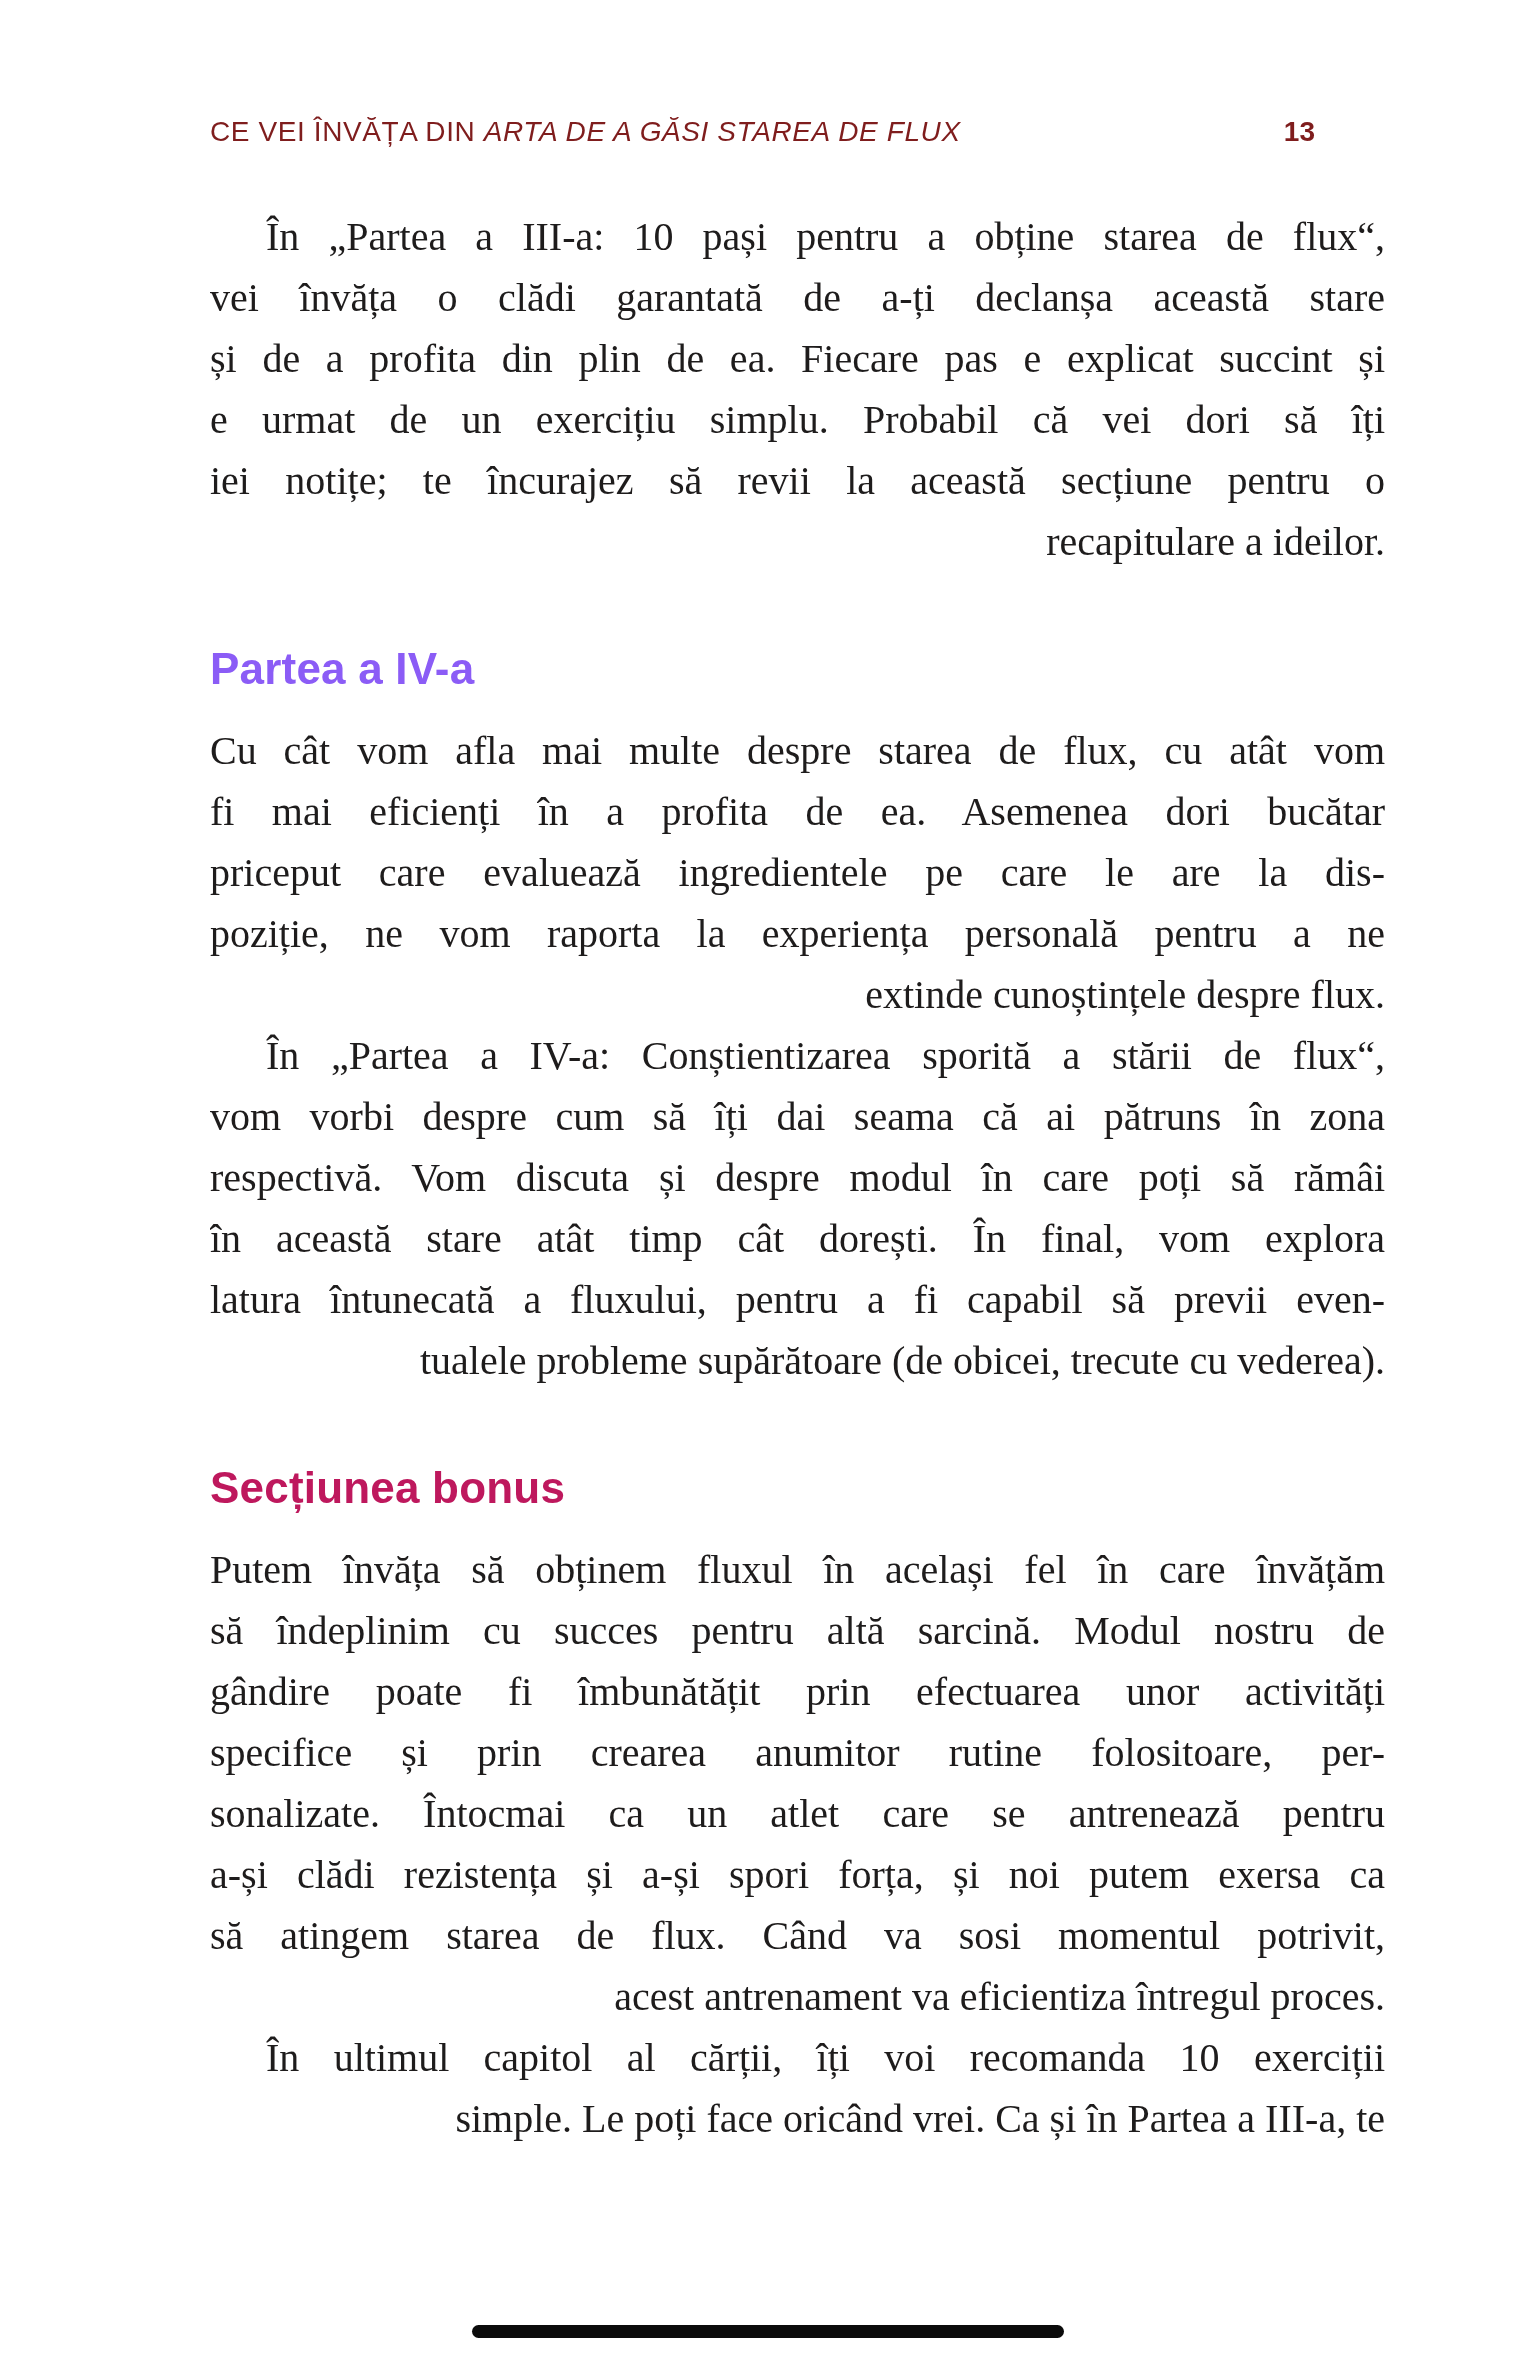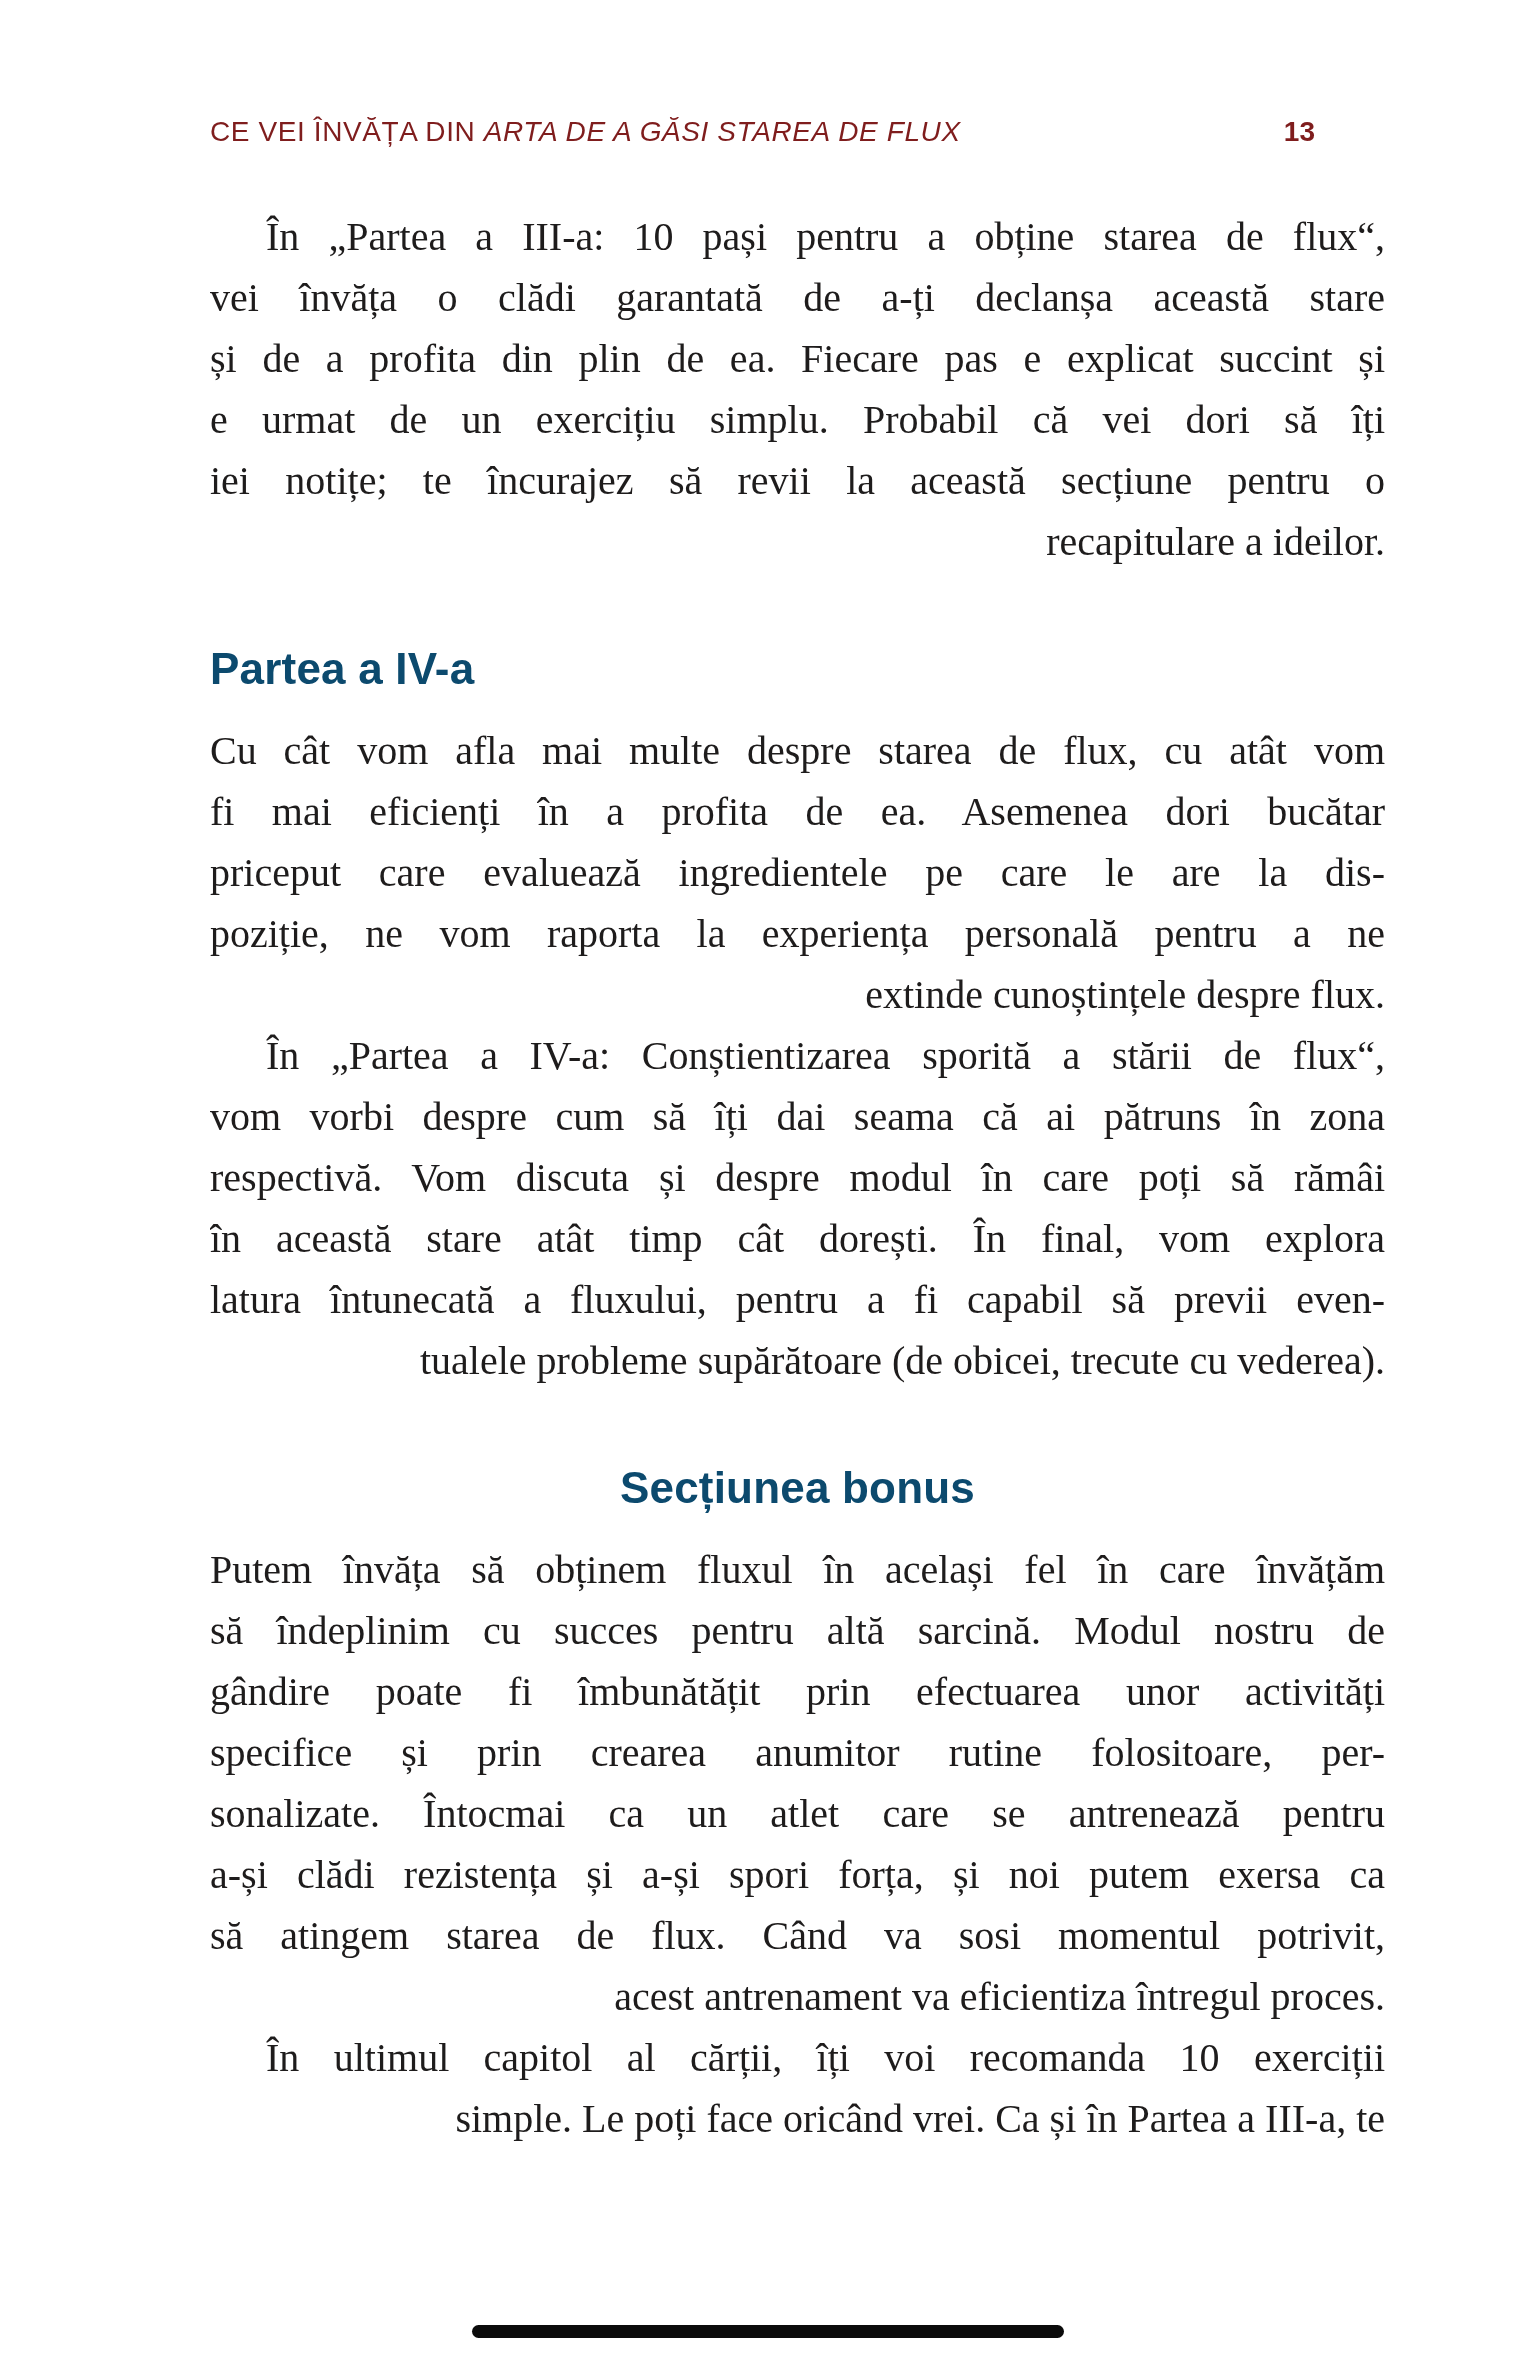--- a/index.html
+++ b/index.html
@@ -84,37 +84,37 @@
 
 <main class="page-body">
     <div class="paragraph">
       <div class="line indent">În „Partea a III-a: 10 pași pentru a obține starea de flux“,</div>
       <div class="line">vei învăța o clădi garantată de a-ți declanșa această stare</div>
       <div class="line">și de a profita din plin de ea. Fiecare pas e explicat succint și</div>
       <div class="line">e urmat de un exercițiu simplu. Probabil că vei dori să îți</div>
       <div class="line">iei notițe; te încurajez să revii la această secțiune pentru o</div>
       <div class="line last">recapitulare a ideilor.</div>
     </div>
-    <h2 class="section-heading" style="color: #0c4a6e;">Partea a IV-a</h2>
+    <h2 class="section-heading" style="color: #8b5cf6;">Partea a IV-a</h2>
     <div class="paragraph">
       <div class="line">Cu cât vom afla mai multe despre starea de flux, cu atât vom</div>
       <div class="line">fi mai eficienți în a profita de ea. Asemenea dori bucătar</div>
       <div class="line">priceput care evaluează ingredientele pe care le are la dis-</div>
       <div class="line">poziție, ne vom raporta la experiența personală pentru a ne</div>
       <div class="line last">extinde cunoștințele despre flux.</div>
     </div>
     <div class="paragraph">
       <div class="line indent">În „Partea a IV-a: Conștientizarea sporită a stării de flux“,</div>
       <div class="line">vom vorbi despre cum să îți dai seama că ai pătruns în zona</div>
       <div class="line">respectivă. Vom discuta și despre modul în care poți să rămâi</div>
       <div class="line">în această stare atât timp cât dorești. În final, vom explora</div>
       <div class="line">latura întunecată a fluxului, pentru a fi capabil să previi even-</div>
       <div class="line last">tualele probleme supărătoare (de obicei, trecute cu vederea).</div>
     </div>
-    <h2 class="section-heading" style="color: #0c4a6e; text-align: center;">Secțiunea bonus</h2>
+    <h2 class="section-heading" style="color: #be185d;">Secțiunea bonus</h2>
     <div class="paragraph">
       <div class="line">Putem învăța să obținem fluxul în același fel în care învățăm</div>
       <div class="line">să îndeplinim cu succes pentru altă sarcină. Modul nostru de</div>
       <div class="line">gândire poate fi îmbunătățit prin efectuarea unor activități</div>
       <div class="line">specifice și prin crearea anumitor rutine folositoare, per-</div>
       <div class="line">sonalizate. Întocmai ca un atlet care se antrenează pentru</div>
       <div class="line">a-și clădi rezistența și a-și spori forța, și noi putem exersa ca</div>
       <div class="line">să atingem starea de flux. Când va sosi momentul potrivit,</div>
       <div class="line last">acest antrenament va eficientiza întregul proces.</div>
     </div>

